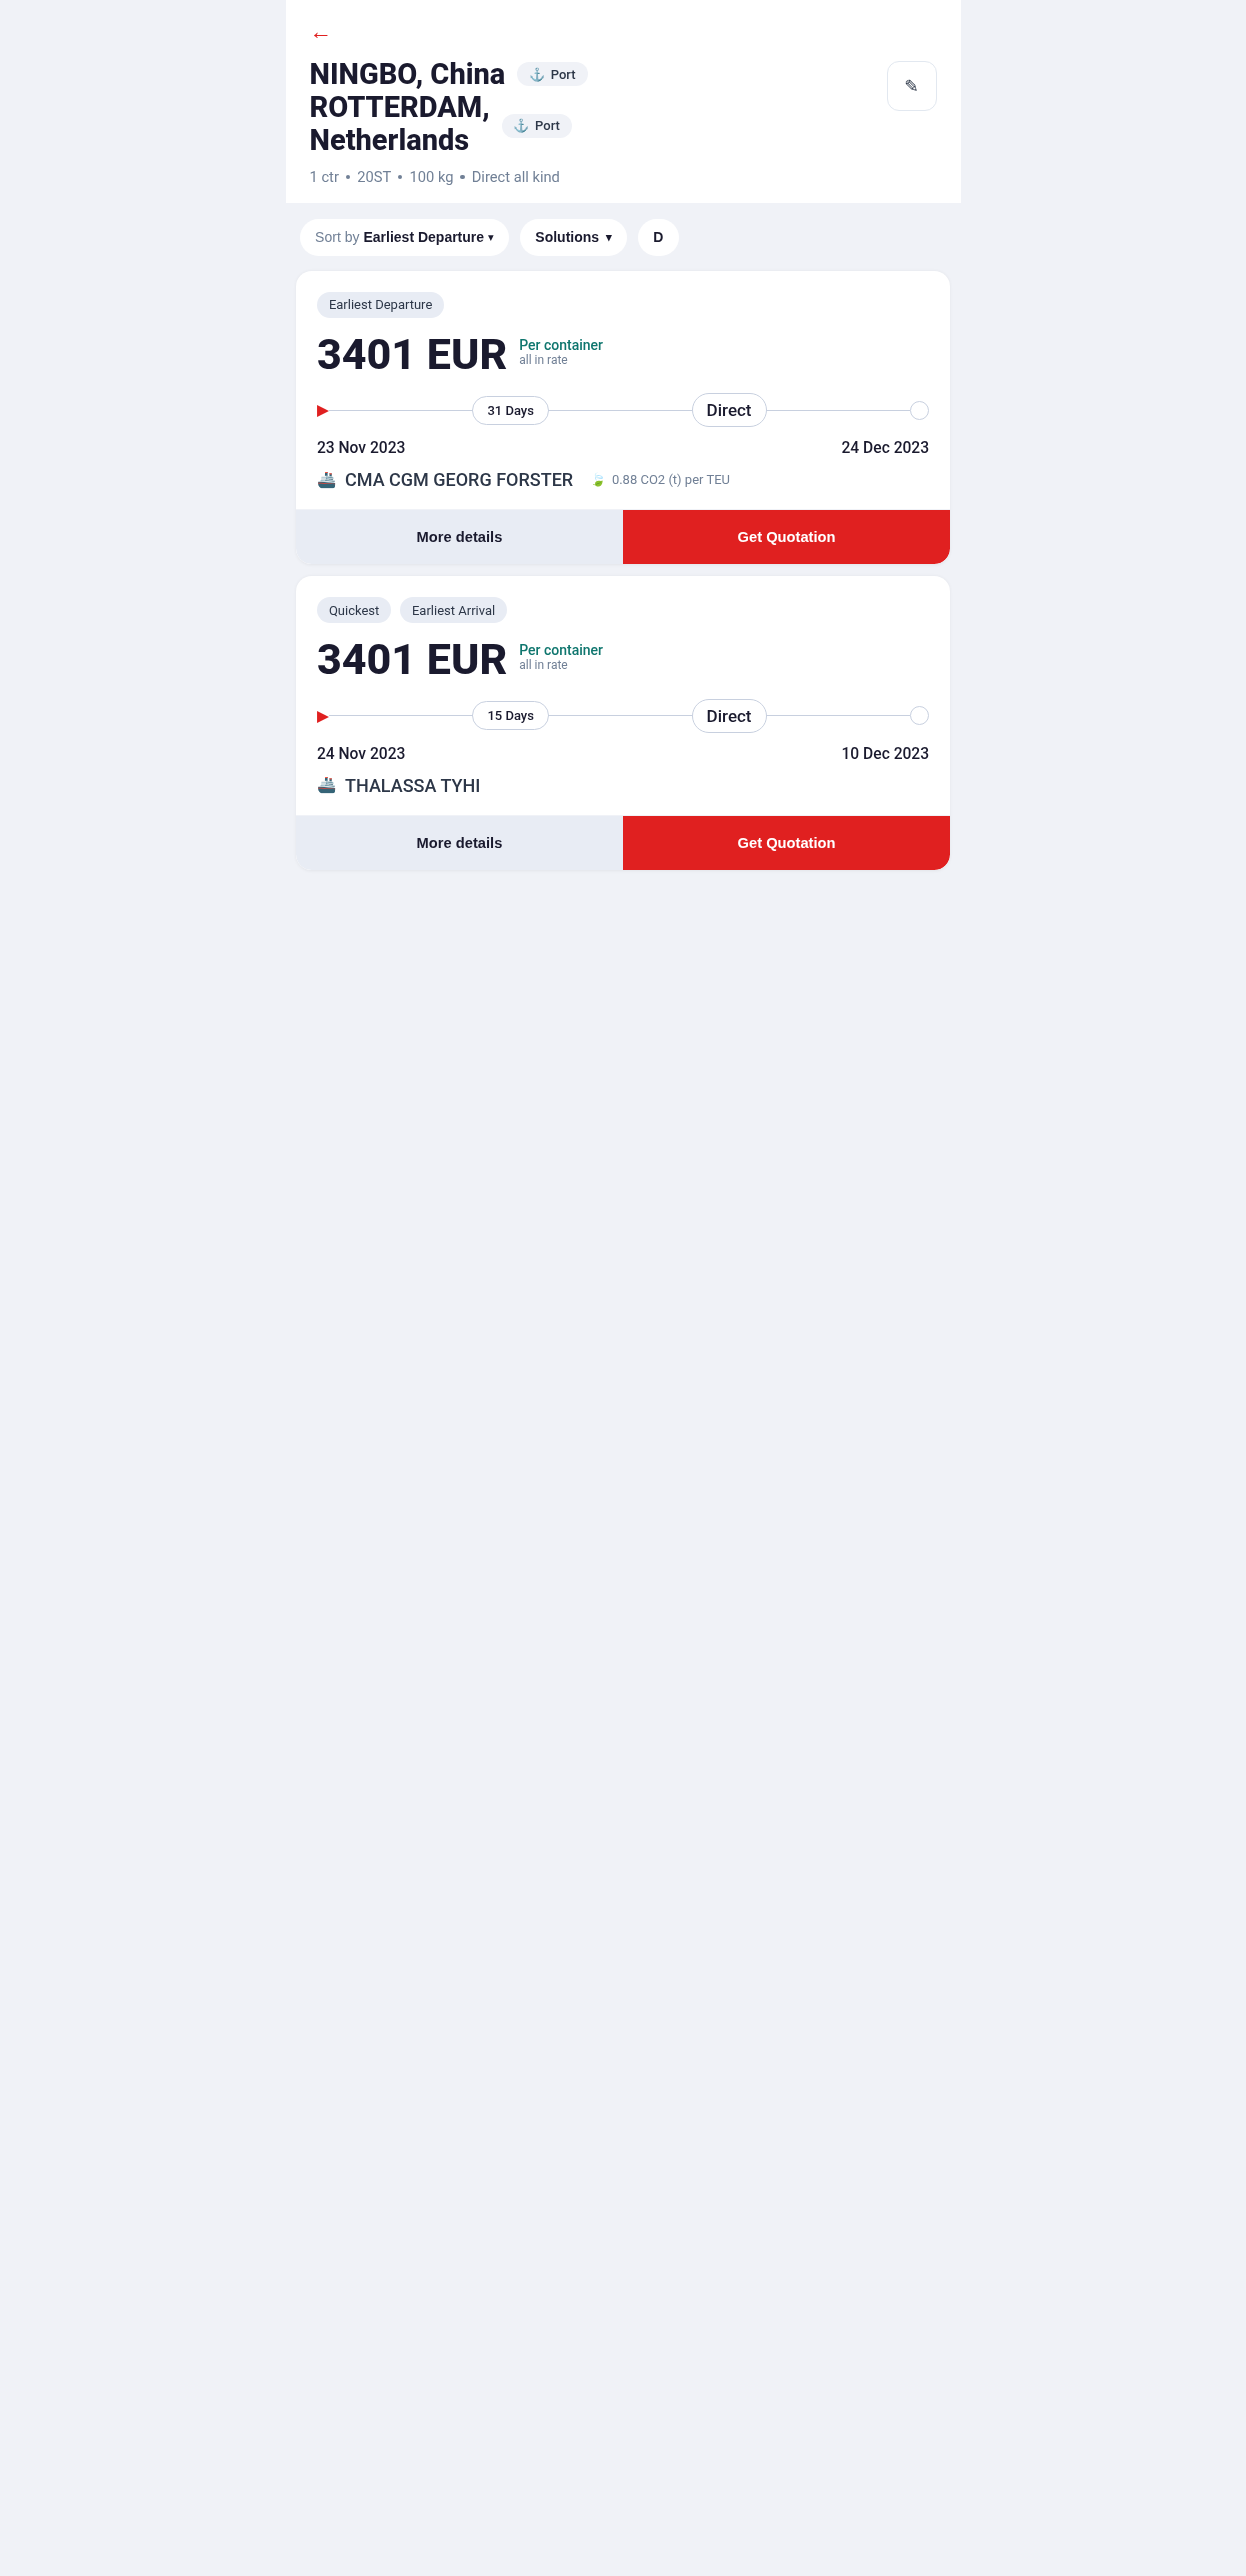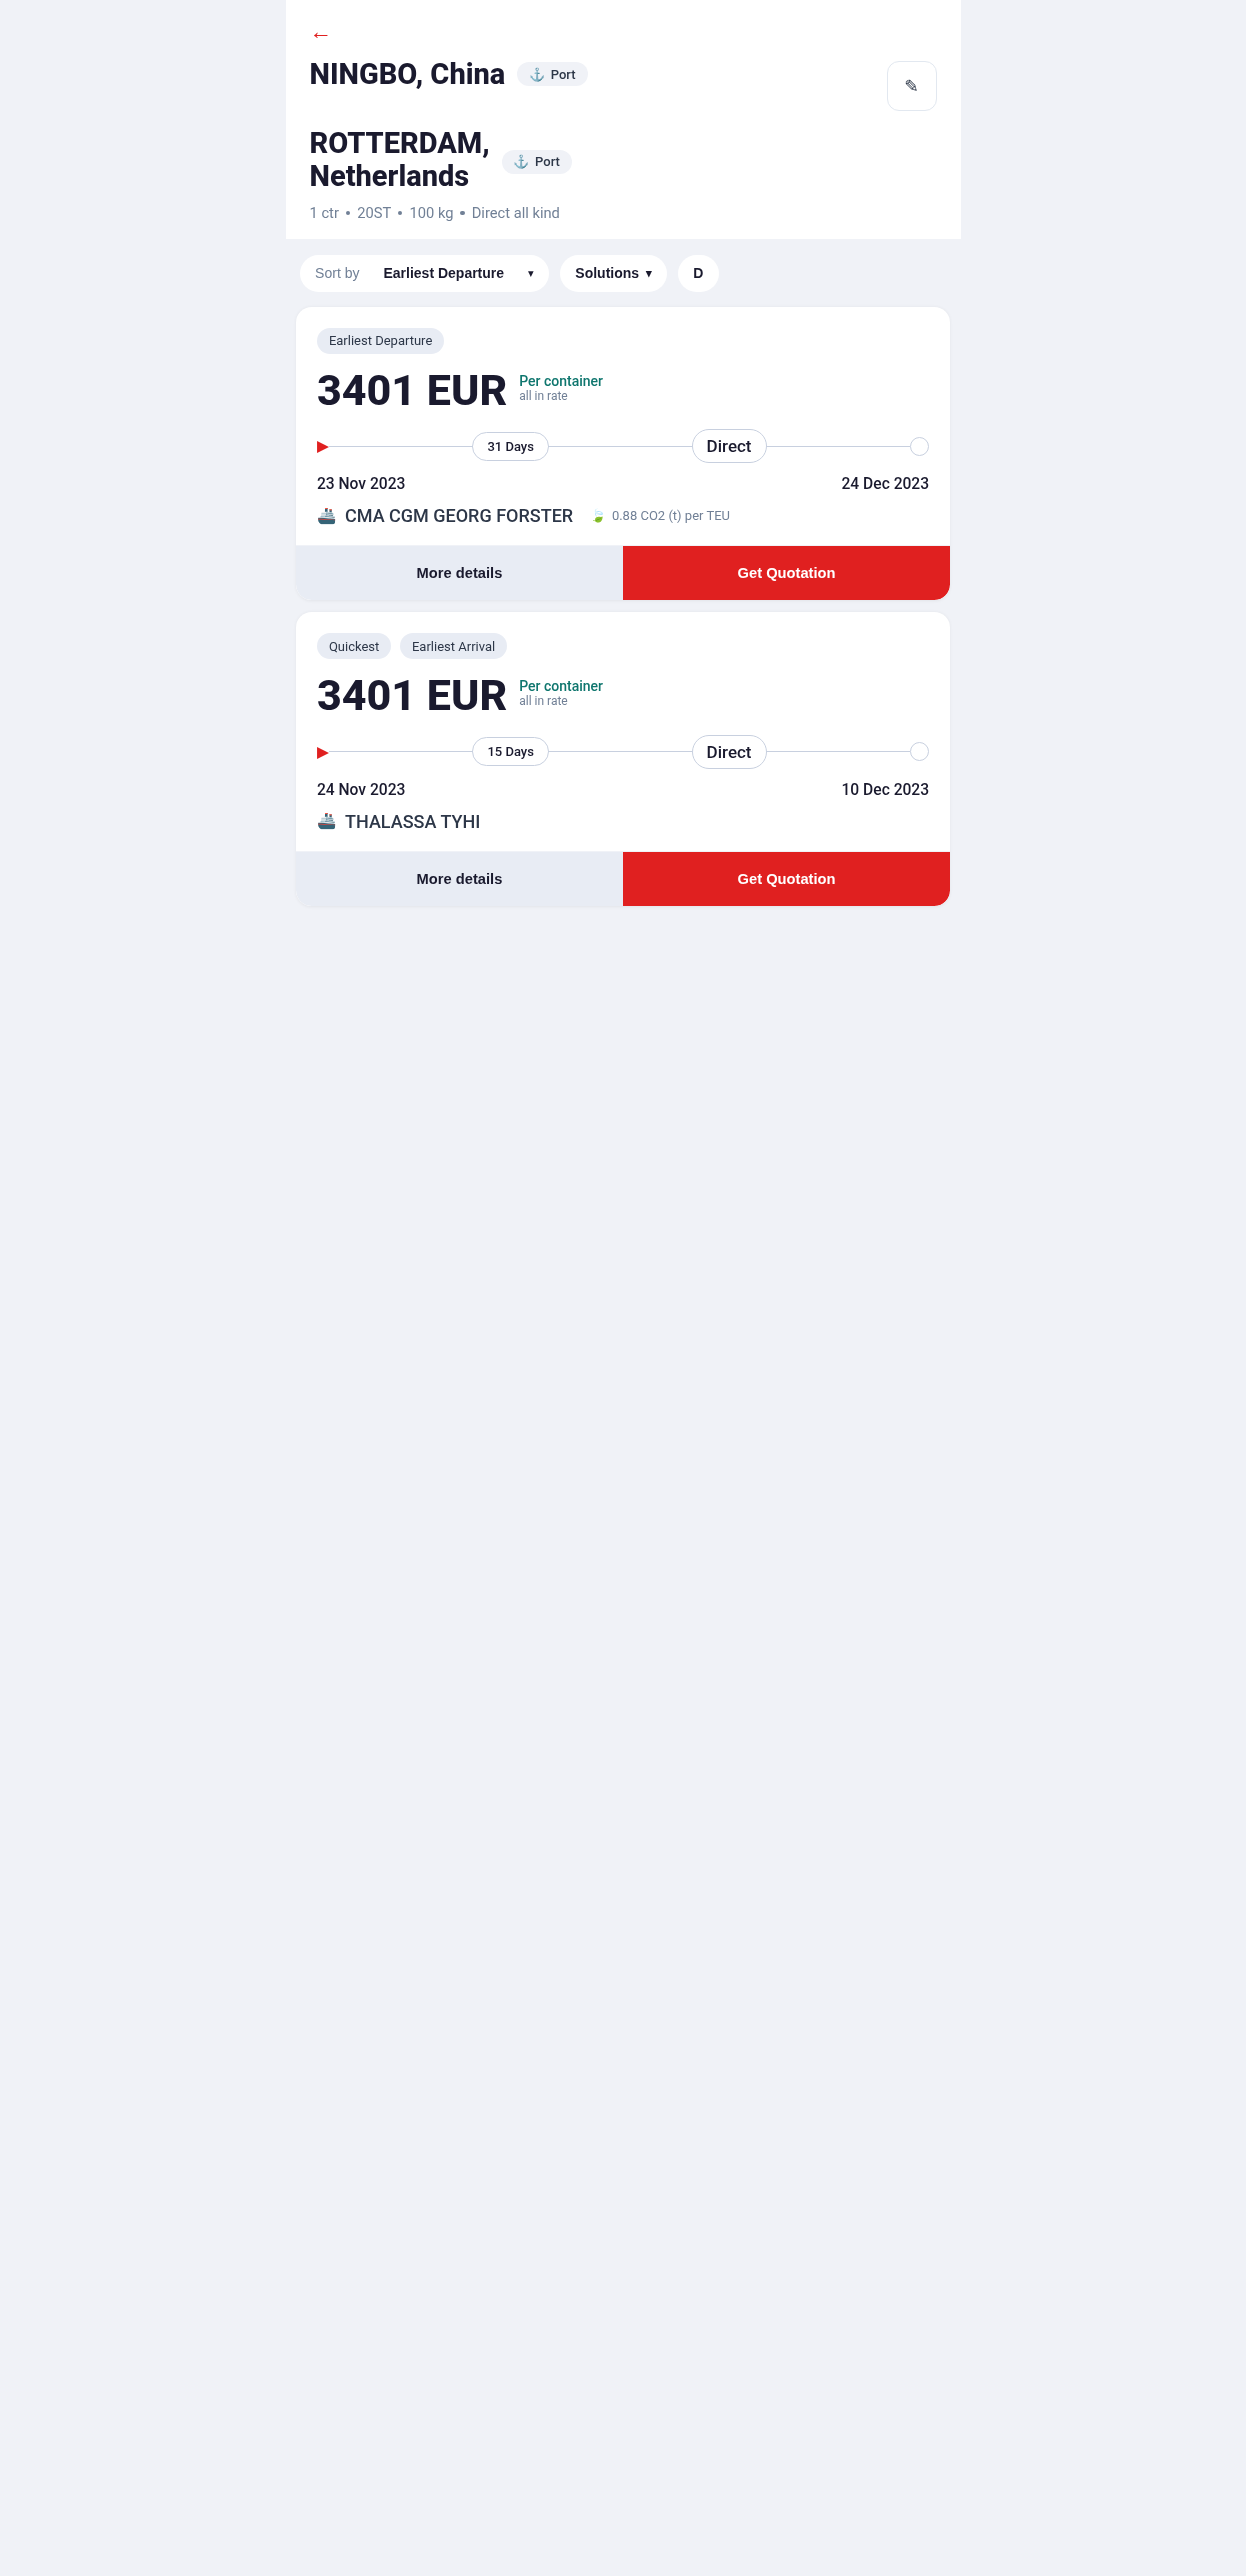--- a/index.html
+++ b/index.html
@@ -129,21 +129,21 @@
       padding: 15.6px 14px;
       display: flex;
       align-items: center;
       gap: 10.4px;
       overflow-x: auto;
     }
 
     .sort-control {
       display: flex;
       align-items: center;
-      gap: 24px;
+      gap: 4px;
       background: #ffffff;
       border-radius: 26px;
       padding: 10.4px 15.6px;
       font-size: 14px;
       cursor: pointer;
       white-space: nowrap;
       border: none;
     }
 
     .sort-label {
@@ -400,21 +400,21 @@
 
   <div class="route-section">
     <div class="route-info">
       <div class="city-row">
         <span class="city-name">NINGBO, China</span>
         <span class="port-badge">
           <span>⚓</span>
           <span>Port</span>
         </span>
       </div>
-      <div style="display:flex; align-items:center; gap: 12px; flex-wrap:wrap;margin-top:36px;">
+      <div style="display:flex; align-items:center; gap: 12px; flex-wrap:wrap;">
         <span class="city-name">
           <span>ROTTERDAM,</span>
           <br>
           <span>Netherlands</span>
         </span>
         <span class="port-badge-2">
           <span>⚓</span>
           <span>Port</span>
         </span>
       </div>

